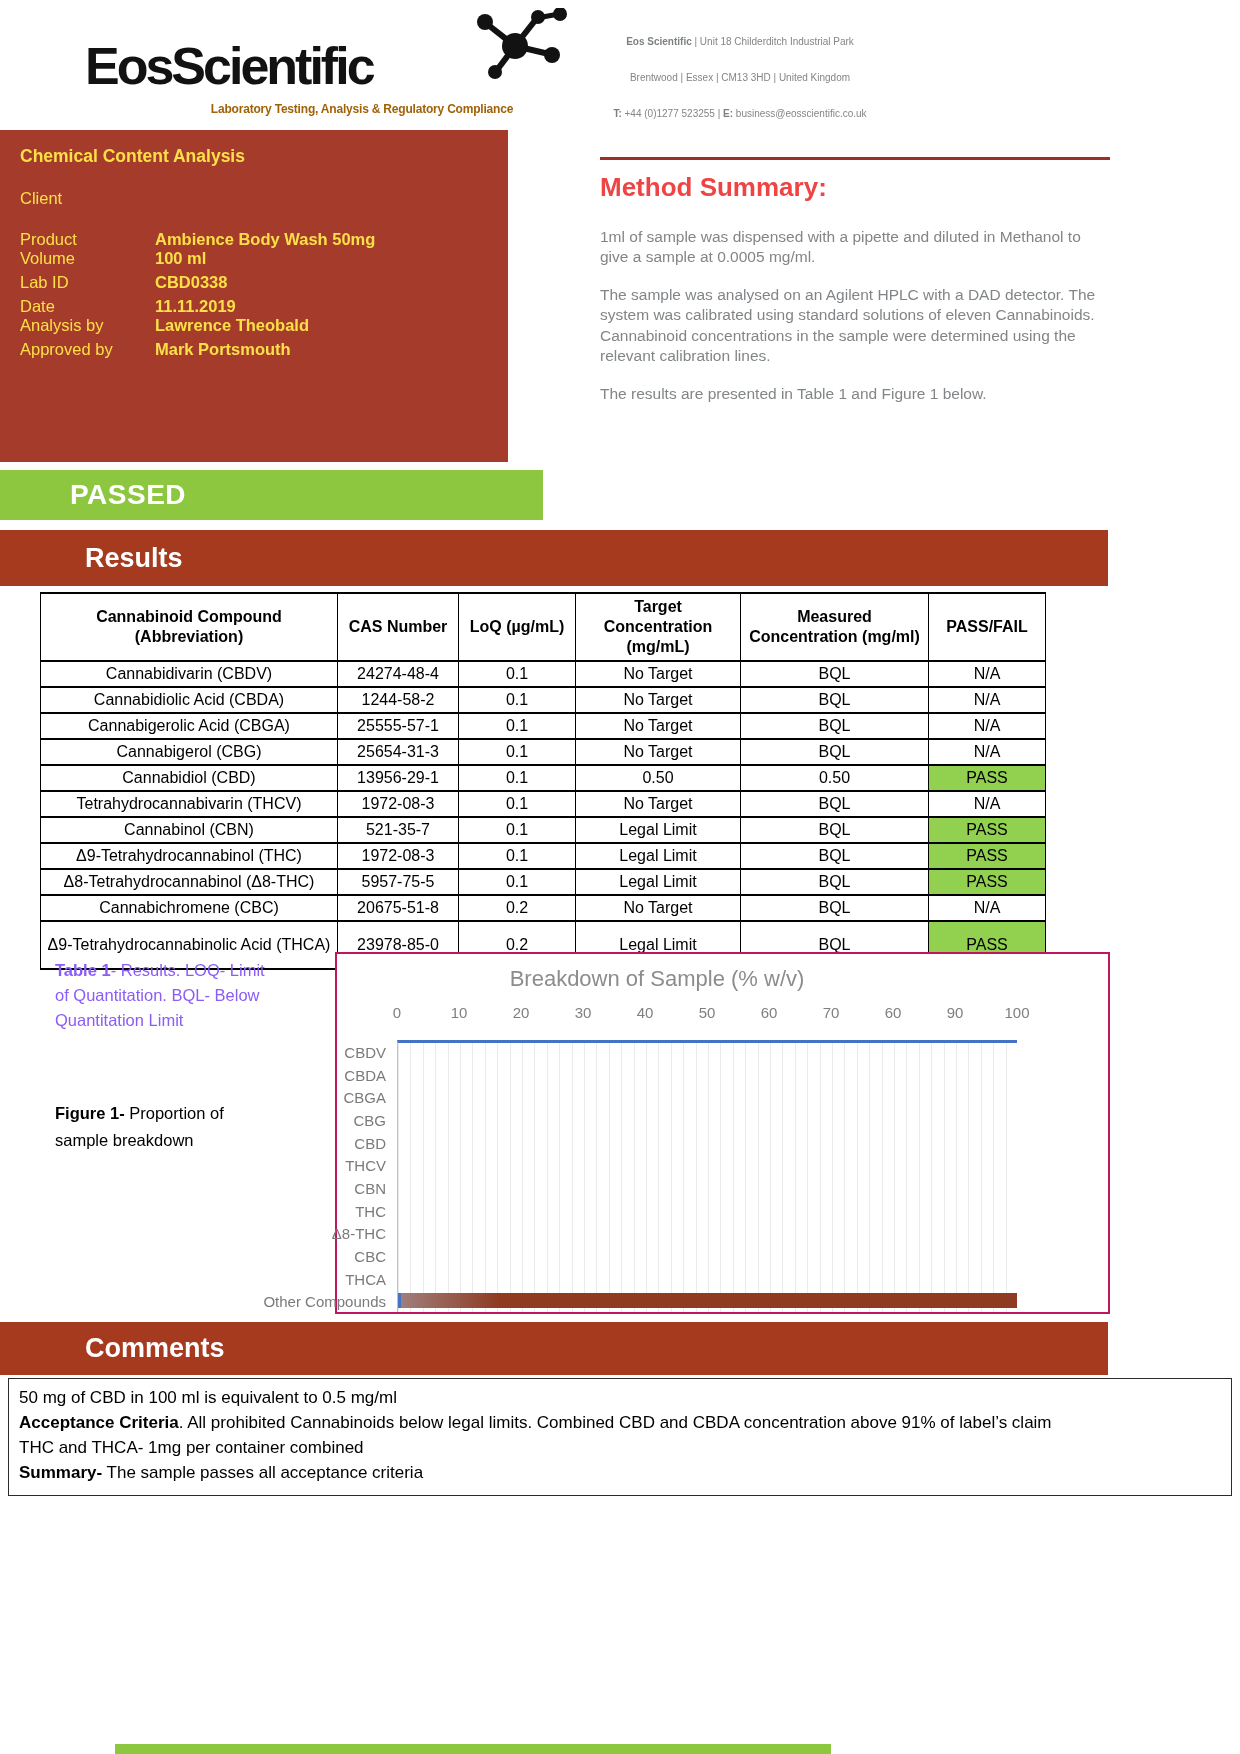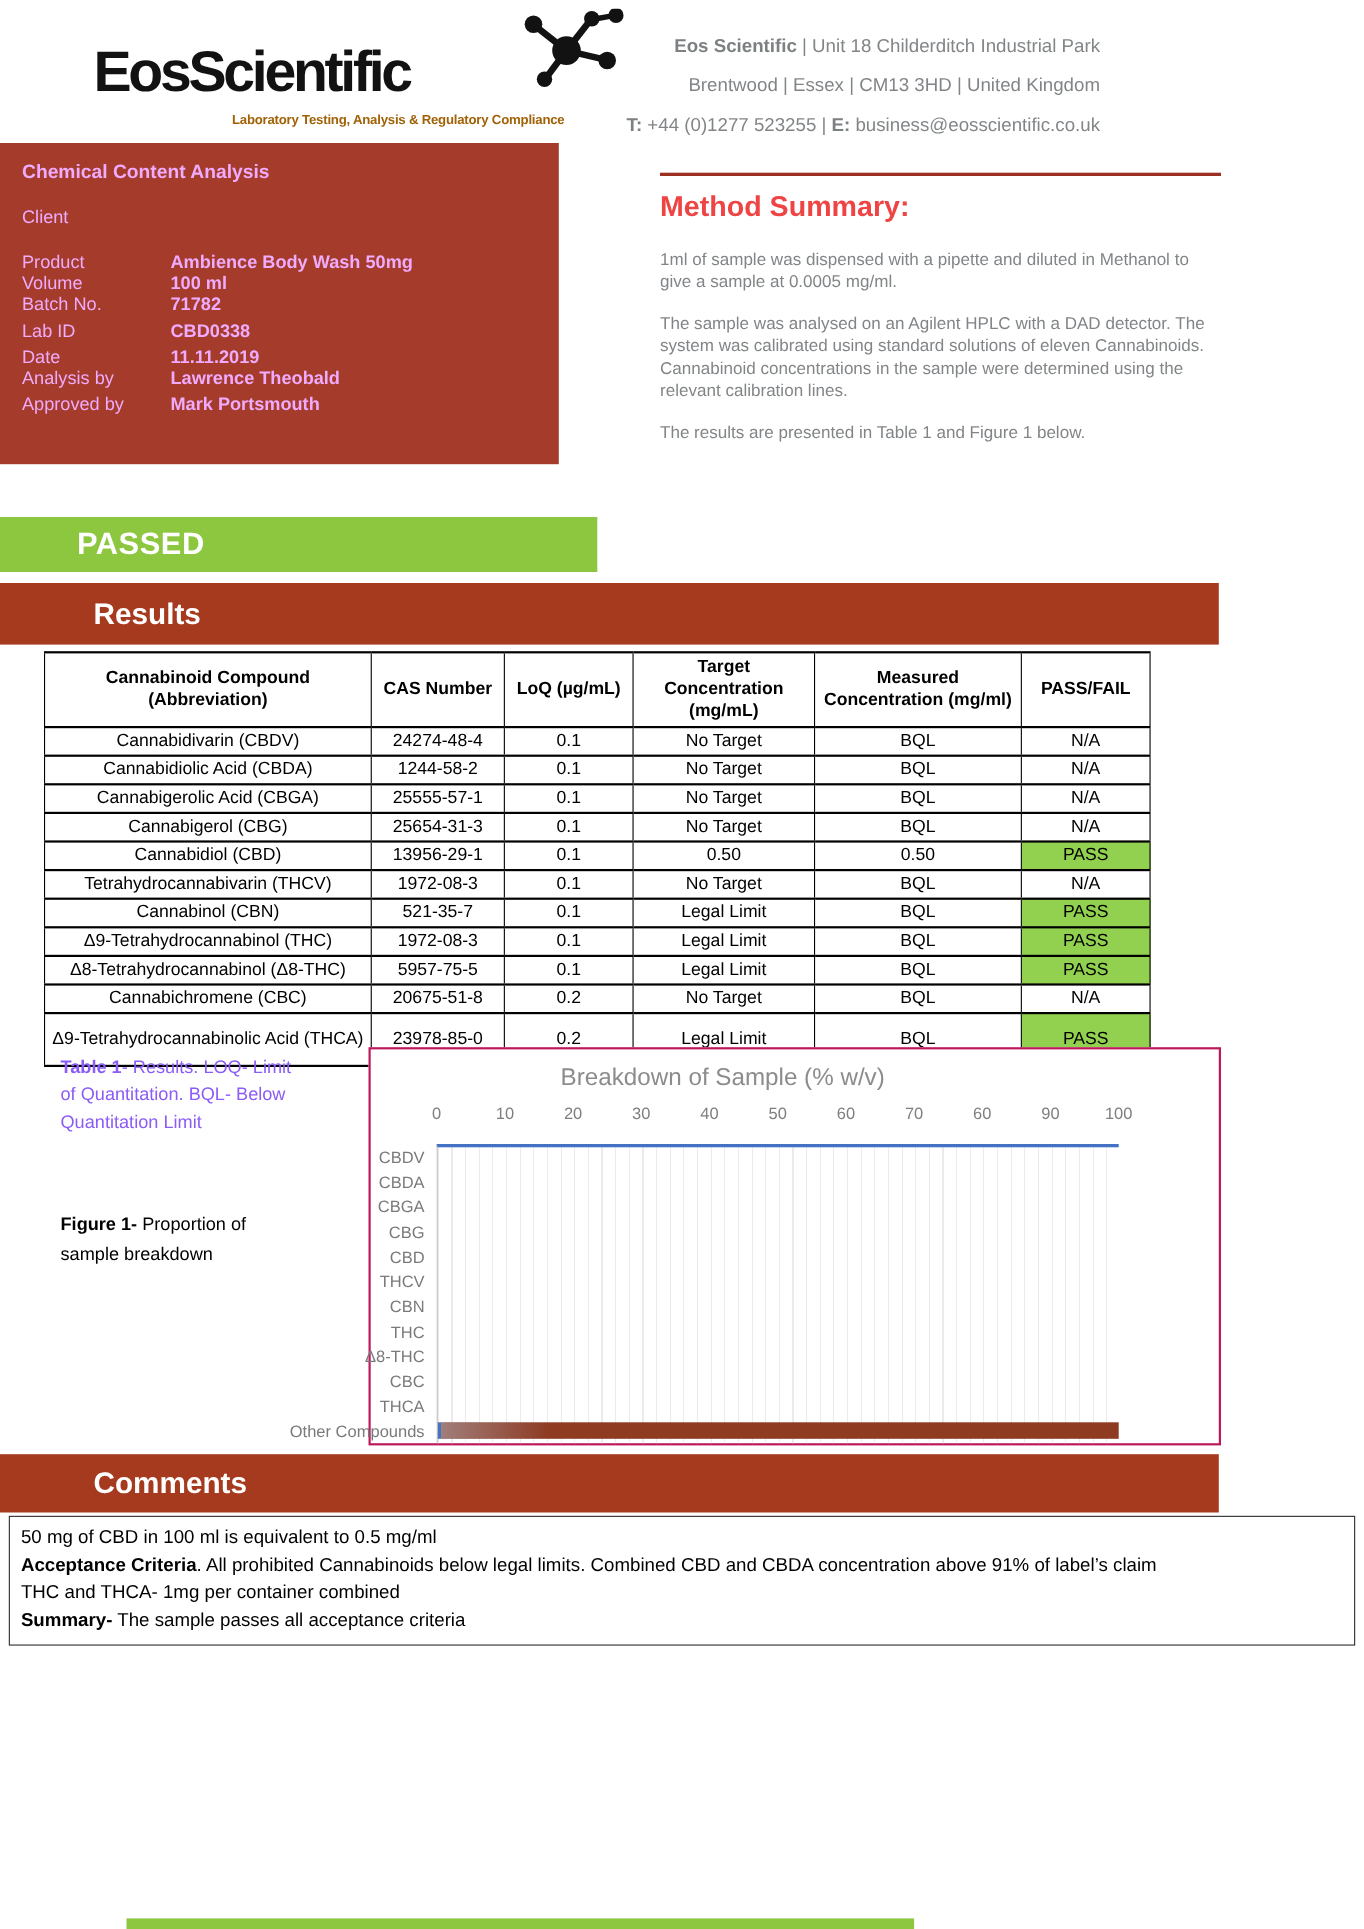--- a/index.html
+++ b/index.html
@@ -8,25 +8,25 @@
     font-family:"Liberation Sans",sans-serif;color:#1a1a1a;overflow:hidden;
   }
   .abs{position:absolute;}
   .b{font-weight:bold;}
 
   
   .logo-block{left:85px;top:8px;width:410px;height:118px;}
   .logo-word{position:absolute;left:0;top:28px;font-size:52px;font-weight:bold;letter-spacing:-3px;color:#121212;}
   .logo-tagline{position:absolute;left:102px;top:94px;width:350px;font-size:12px;font-weight:bold;color:#a16207;text-align:center;letter-spacing:-0.2px;}
   .molecule{position:absolute;left:312px;top:0px;}
-  .contact{right:240px;top:24px;width:520px;text-align:right;color:#828587;font-size:17px;line-height:36px;}
+  .contact{right:240px;top:24px;width:520px;text-align:center;color:#828587;font-size:10px;line-height:36px;}
   .contact .b{color:#7c8082;}
 
   
-  .info-box{left:0;top:130px;width:508px;height:292px;background:#A43B2B;color:#f0abfc;box-sizing:border-box;padding:16px 16px 0 20px;font-size:16.5px;}
+  .info-box{left:0;top:130px;width:508px;height:332px;background:#A43B2B;color:#fde047;box-sizing:border-box;padding:16px 16px 0 20px;font-size:16.5px;}
   .ib-title{font-size:17.5px;font-weight:bold;}
   .ib-row{display:flex;}
   .ib-label{width:135px;flex:none;}
   .ib-value{font-weight:bold;}
   .mt-22{margin-top:22px;} .mt-20{} .mt-4{margin-top:5px;}
 
   
   .method-rule{left:600px;top:157px;width:510px;height:3px;background:#9C3123;}
   .method{left:600px;top:172px;width:512px;}
   .method-heading{color:#ef4444;font-size:26px;font-weight:bold;margin:0 0 24px 0;}
@@ -111,24 +111,20 @@
       <span class="ib-value"></span>
     </div>
     <div class="ib-row mt-22">
       <span class="ib-label">Product</span>
       <span class="ib-value">Ambience Body Wash 50mg</span>
     </div>
     <div class="ib-row mt-20">
       <span class="ib-label">Volume</span>
       <span class="ib-value">100 ml</span>
     </div>
-    <div class="ib-row mt-20">
-      <span class="ib-label">Batch No.</span>
-      <span class="ib-value">71782</span>
-    </div>
     <div class="ib-row mt-4">
       <span class="ib-label">Lab ID</span>
       <span class="ib-value">CBD0338</span>
     </div>
     <div class="ib-row mt-4">
       <span class="ib-label">Date</span>
       <span class="ib-value">11.11.2019</span>
     </div>
     <div class="ib-row mt-20">
       <span class="ib-label">Analysis by</span>

